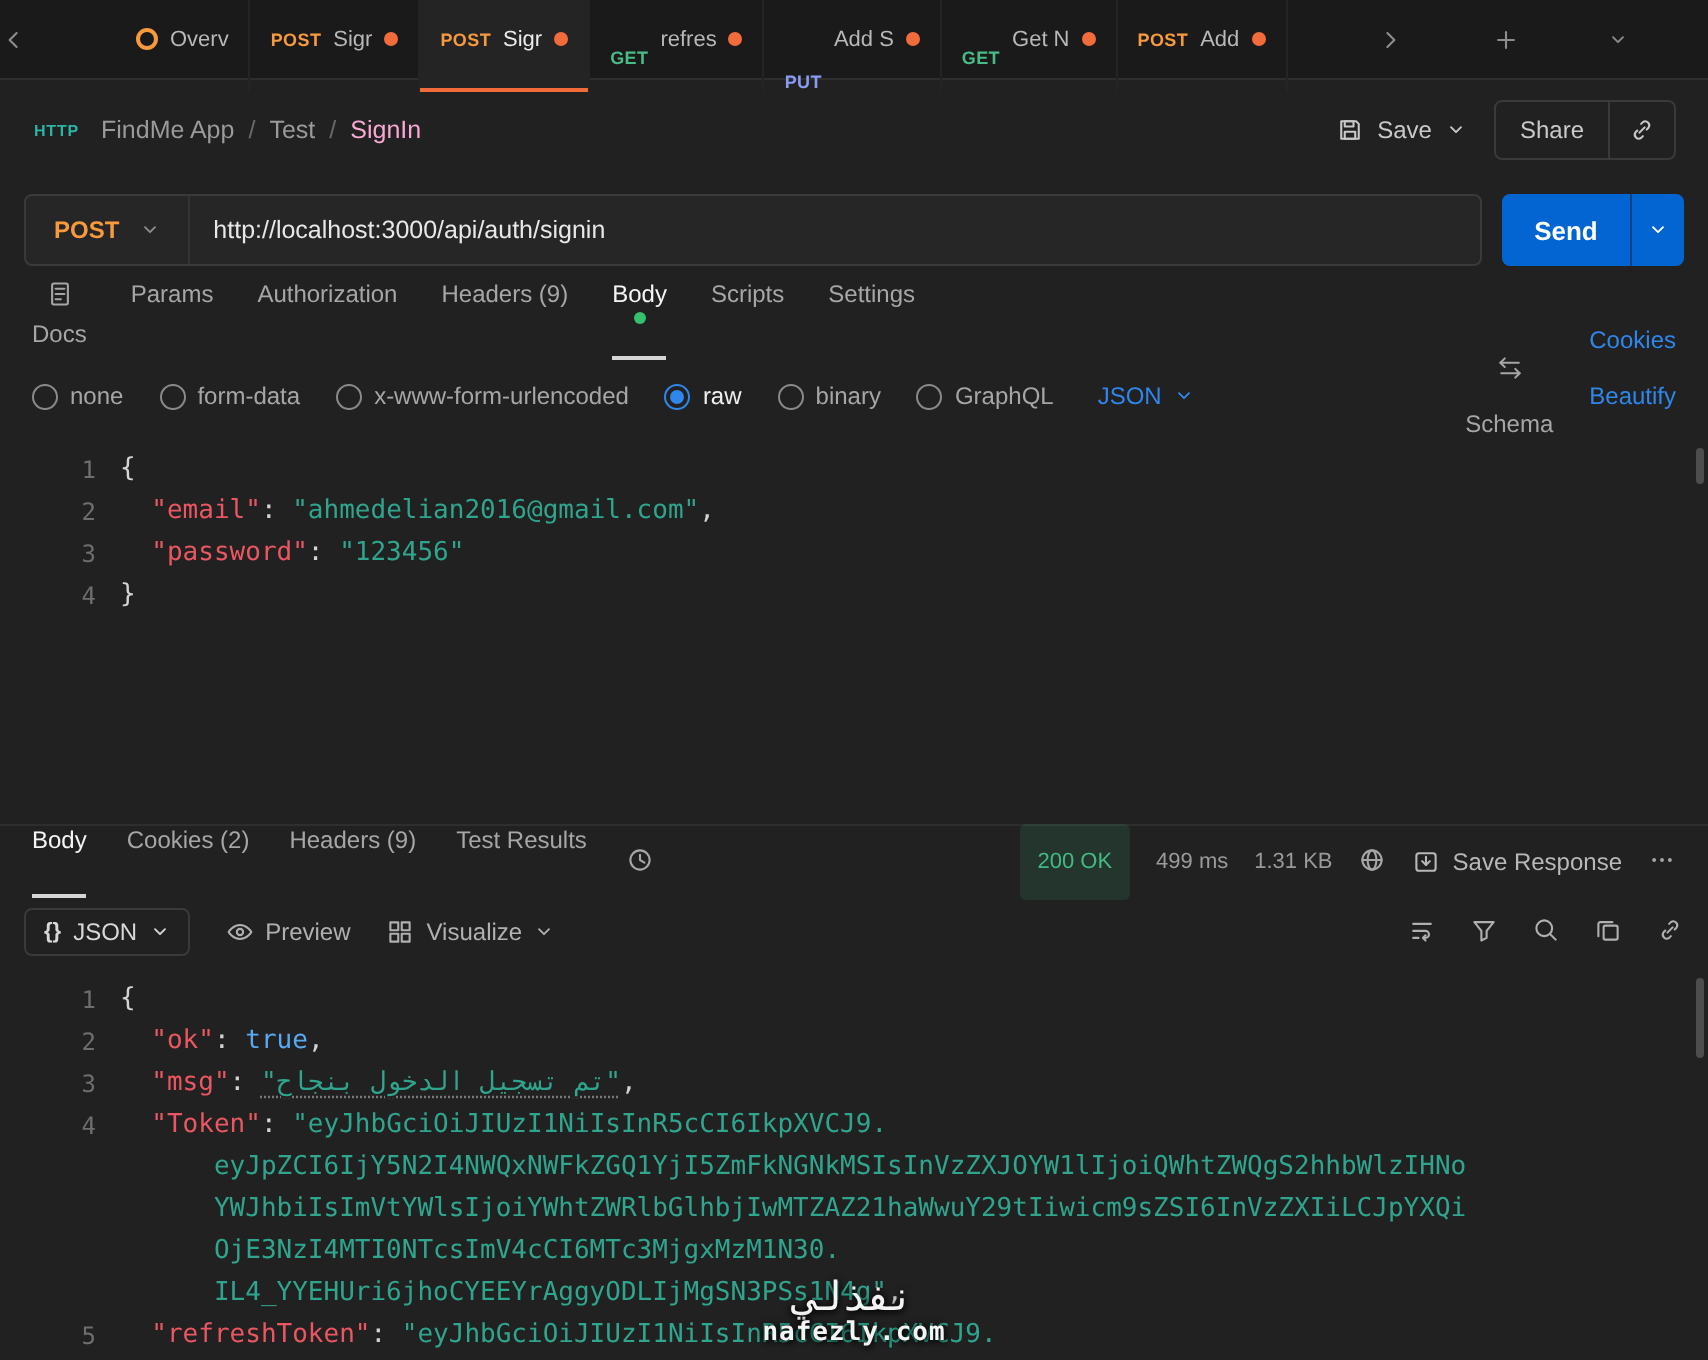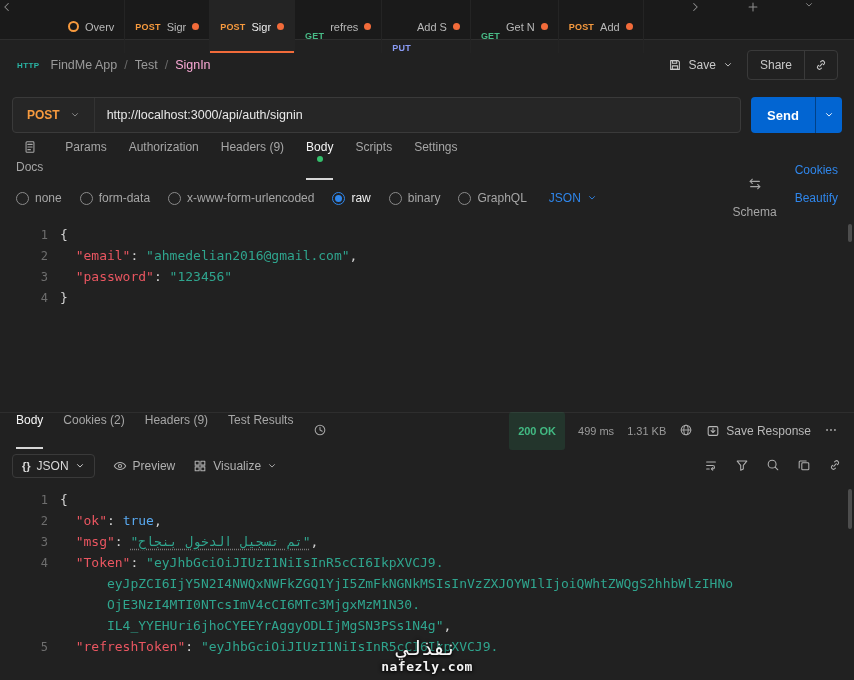--- a/index.html
+++ b/index.html
@@ -12,21 +12,21 @@
   *{box-sizing:border-box;}
   html,body{margin:0;padding:0;}
   body{width:854px;height:680px;overflow:hidden;background:var(--bg);color:var(--text);
        font:12px "Liberation Sans","DejaVu Sans",sans-serif;}
   .app{width:854px;height:680px;position:relative;overflow:hidden;display:flex;flex-direction:column;}
   button{background:none;border:none;color:inherit;font:inherit;padding:0;cursor:pointer;}
   .ic{width:14px;height:14px;fill:none;stroke:currentColor;stroke-width:1.2;stroke-linecap:round;stroke-linejoin:round;flex:none;}
   .cic{width:10px;height:10px;fill:none;stroke:currentColor;stroke-width:1.3;stroke-linecap:round;stroke-linejoin:round;flex:none;}
 
   
-  .topbar{height:40px;background:var(--bg-top);border-bottom:1px solid var(--border);display:flex;align-items:flex-start;flex:none;gap:44px;}
+  .topbar{height:40px;background:var(--bg-top);border-bottom:1px solid var(--border);display:flex;align-items:center;flex:none;gap:44px;}
   .icon-btn{width:27px;display:flex;align-items:center;justify-content:center;color:#8d8d8d;}
   .tabs{display:flex;align-items:stretch;}
   .tab{display:flex;align-items:center;gap:6px;padding:0 10px;border-right:1px solid #242424;color:#b8b8b8;cursor:pointer;position:relative;}
   .tab.active{background:#242424;box-shadow:inset 0 -2px 0 var(--orange);}
   .tab.active .tlabel{color:#ececec;}
   .tmethod{font-size:9px;font-weight:700;letter-spacing:.2px;}
   .m-post{color:var(--m-post);} .m-get{color:var(--m-get);margin-top:18px;} .m-put{color:var(--m-put);margin-top:43px;}
   .tlabel{font-size:11px;white-space:nowrap;}
   .dirty{width:7px;height:7px;border-radius:50%;background:var(--orange);flex:none;}
   .ov-ring{width:11px;height:11px;border-radius:50%;border:2px solid var(--m-post);flex:none;}
@@ -82,21 +82,21 @@
   .ln{width:60px;padding-right:12px;text-align:right;color:var(--text-faint);font-size:12px;flex:none;user-select:none;}
   .lc{white-space:pre;font-size:13px;}
   .tk-p{color:var(--tk-punc);} .tk-k{color:var(--tk-key);} .tk-s{color:var(--tk-str);} .tk-b{color:var(--tk-bool);}
   .tk-sh{color:var(--tk-str);text-decoration:underline dotted rgba(255,255,255,.4);text-underline-offset:3px;}
   .sb{position:absolute;right:2px;width:4px;border-radius:2px;background:#4d4d4d;}
 
   
   .resp{border-top:1px solid var(--border);display:flex;flex-direction:column;flex:1;min-height:0;}
   .resp-tabs{height:36px;padding:0 16px;display:flex;align-items:center;gap:20px;flex:none;color:var(--text-dim);font-size:12px;}
   .resp-meta{margin-left:auto;display:flex;align-items:center;gap:13px;}
-  .status-pill{color:var(--green);background:rgba(52,178,110,.14);padding:13px 9px;border-radius:3px;font-weight:700;font-size:11px;}
+  .status-pill{color:var(--green);background:rgba(52,178,110,.14);padding:13px 9px;border-radius:3px;font-weight:400;font-size:11px;}
   .meta-txt{color:#9a9a9a;font-size:11px;}
   .meta-btn{display:flex;align-items:center;gap:6px;color:#b8b8b8;font-size:12px;}
   .resp-toolbar{height:34px;padding:0 12px;display:flex;align-items:center;gap:18px;flex:none;color:#b0b0b0;}
   .json-pill{display:flex;align-items:center;gap:6px;border:1px solid var(--border-light);border-radius:4px;padding:4px 9px;color:#d8d8d8;}
   .braces{font-weight:700;font-size:11px;}
   .tbtn{display:flex;align-items:center;gap:6px;color:#b0b0b0;}
   .tool-right{margin-left:auto;display:flex;align-items:center;gap:17px;}
   .resp-editor{height:197px;padding-top:6px;flex:1;}
 
   
@@ -470,20 +470,24 @@
           <div class="code-line">
             <span class="ln">4</span>
             <span class="lc"><span class="tk-k">  "Token"</span><span class="tk-p">: </span><span class="tk-s">"eyJhbGciOiJIUzI1NiIsInR5cCI6IkpXVCJ9.</span></span>
           </div>
           <div class="code-line">
             <span class="ln"></span>
             <span class="lc"><span class="tk-s">      eyJpZCI6IjY5N2I4NWQxNWFkZGQ1YjI5ZmFkNGNkMSIsInVzZXJOYW1lIjoiQWhtZWQgS2hhbWlzIHNo</span></span>
           </div>
           <div class="code-line">
             <span class="ln"></span>
+            <span class="lc"><span class="tk-s">      YWJhbiIsImVtYWlsIjoiYWhtZWRlbGlhbjIwMTZAZ21haWwuY29tIiwicm9sZSI6InVzZXIiLCJpYXQi</span></span>
+          </div>
+          <div class="code-line">
+            <span class="ln"></span>
             <span class="lc"><span class="tk-s">      OjE3NzI4MTI0NTcsImV4cCI6MTc3MjgxMzM1N30.</span></span>
           </div>
           <div class="code-line">
             <span class="ln"></span>
             <span class="lc"><span class="tk-s">      IL4_YYEHUri6jhoCYEEYrAggyODLIjMgSN3PSs1N4g"</span><span class="tk-p">,</span></span>
           </div>
           <div class="code-line">
             <span class="ln">5</span>
             <span class="lc"><span class="tk-k">  "refreshToken"</span><span class="tk-p">: </span><span class="tk-s">"eyJhbGciOiJIUzI1NiIsInR5cCI6IkpXVCJ9.</span></span>
           </div>

